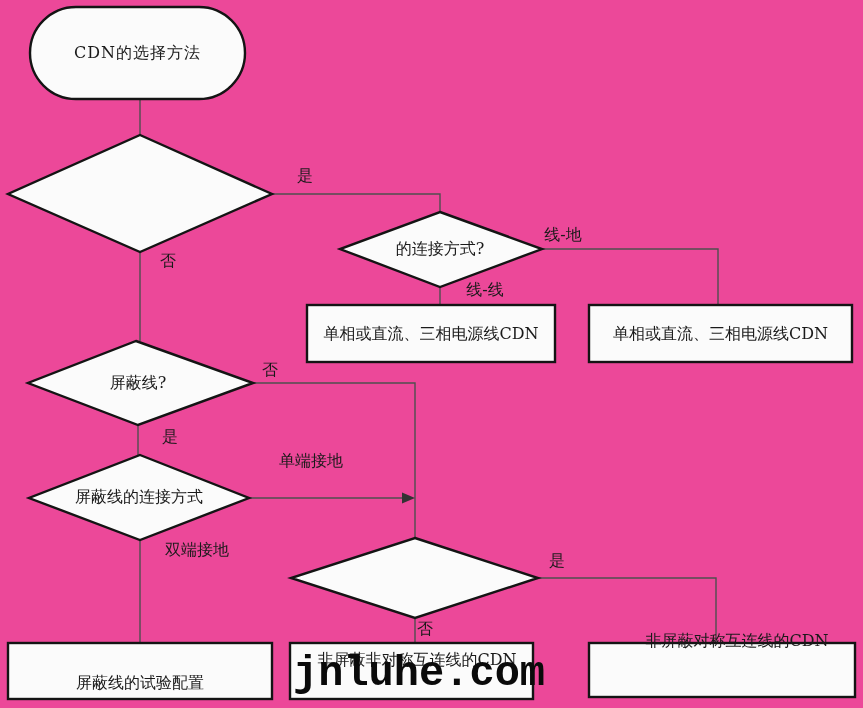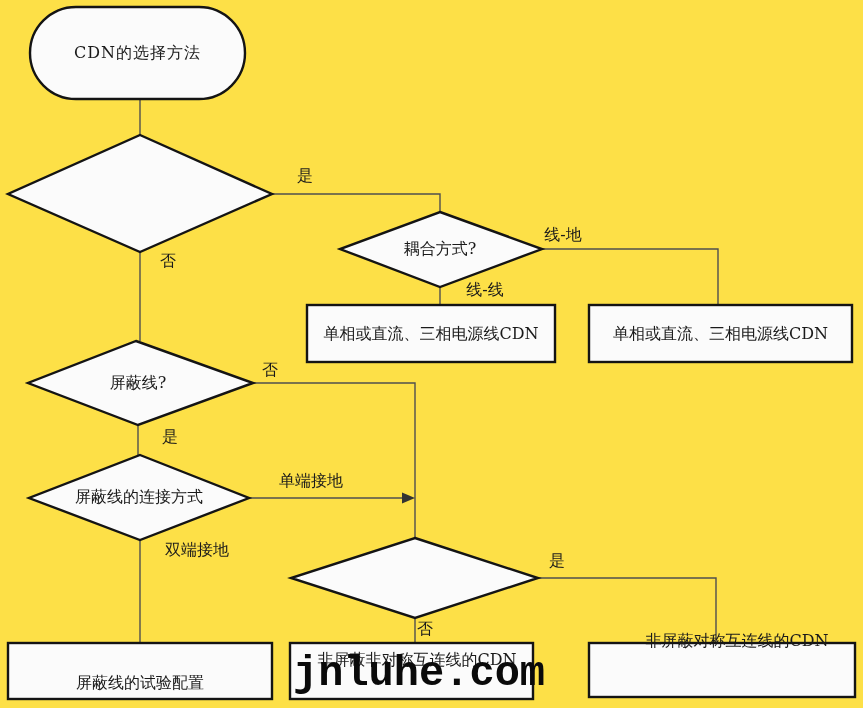--- a/index.html
+++ b/index.html
@@ -4,21 +4,21 @@
 <style>
   html, body {
     margin: 0;
     padding: 0;
     background: #ffffff;
   }
   #stage {
     position: relative;
     width: 863px;
     height: 708px;
-    background: #fde047;
+    background: #ec4899;
     font-family: "DejaVu Serif", "Liberation Serif", serif;
     color: #1a1a1a;
     overflow: hidden;
   }
   #flow-svg {
     position: absolute;
     left: 0;
     top: 0;
   }
   .txt {
@@ -97,21 +97,21 @@
       <rect x="589" y="305" width="263" height="57"></rect>
       <rect x="8" y="643" width="264" height="56"></rect>
       <rect x="290" y="643" width="243" height="56"></rect>
       <rect x="589" y="643" width="266" height="54"></rect>
     </g>
   </svg>
 
   <div class="txt start-label" style="left:30px; top:7px; width:215px; height:92px;">CDN的选择方法</div>
 
 
-  <div class="txt node-label" style="left:360px; top:239px; width:160px; height:20px;">耦合方式?</div>
+  <div class="txt node-label" style="left:360px; top:239px; width:160px; height:20px;">的连接方式?</div>
 
   <div class="txt node-label" style="left:58px; top:373px; width:160px; height:20px;">屏蔽线?</div>
 
   <div class="txt node-label two-line" style="left:49px; top:476px; width:180px; height:42px;">
     <span>屏蔽线</span>
     <span>的连接方式</span>
   </div>
 
 
   <div class="txt node-label" style="left:307px; top:305px; width:248px; height:57px;">单相或直流、三相电源线CDN</div>
@@ -129,21 +129,21 @@
   <div class="txt edge-label" style="left:150px; top:252px; width:36px; height:18px;">否</div>
 
   <div class="txt edge-label" style="left:523px; top:226px; width:80px; height:18px;">线-地</div>
 
   <div class="txt edge-label" style="left:445px; top:281px; width:80px; height:18px;">线-线</div>
 
   <div class="txt edge-label" style="left:252px; top:361px; width:36px; height:18px;">否</div>
 
   <div class="txt edge-label" style="left:152px; top:428px; width:36px; height:18px;">是</div>
 
-  <div class="txt edge-label" style="left:252px; top:472px; width:118px; height:18px;">单端接地</div>
+  <div class="txt edge-label" style="left:252px; top:452px; width:118px; height:18px;">单端接地</div>
 
   <div class="txt edge-label" style="left:138px; top:541px; width:118px; height:18px;">双端接地</div>
 
   <div class="txt edge-label" style="left:539px; top:552px; width:36px; height:18px;">是</div>
 
   <div class="txt edge-label" style="left:407px; top:620px; width:36px; height:18px;">否</div>
 
   <div id="watermark">jnluhe.com</div>
 
 </div>

